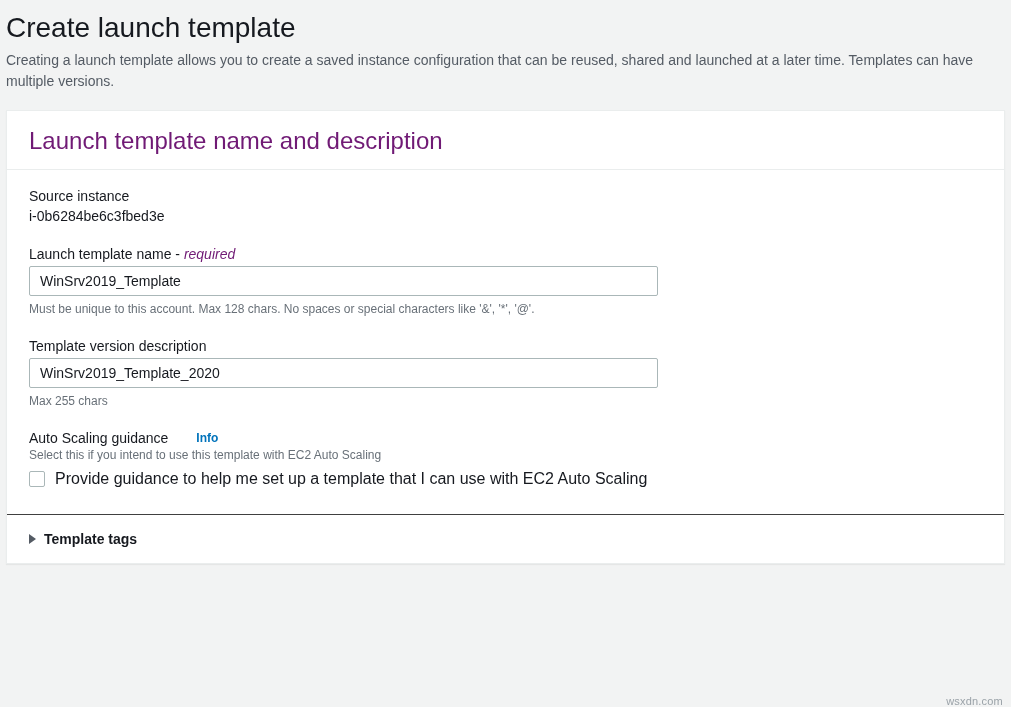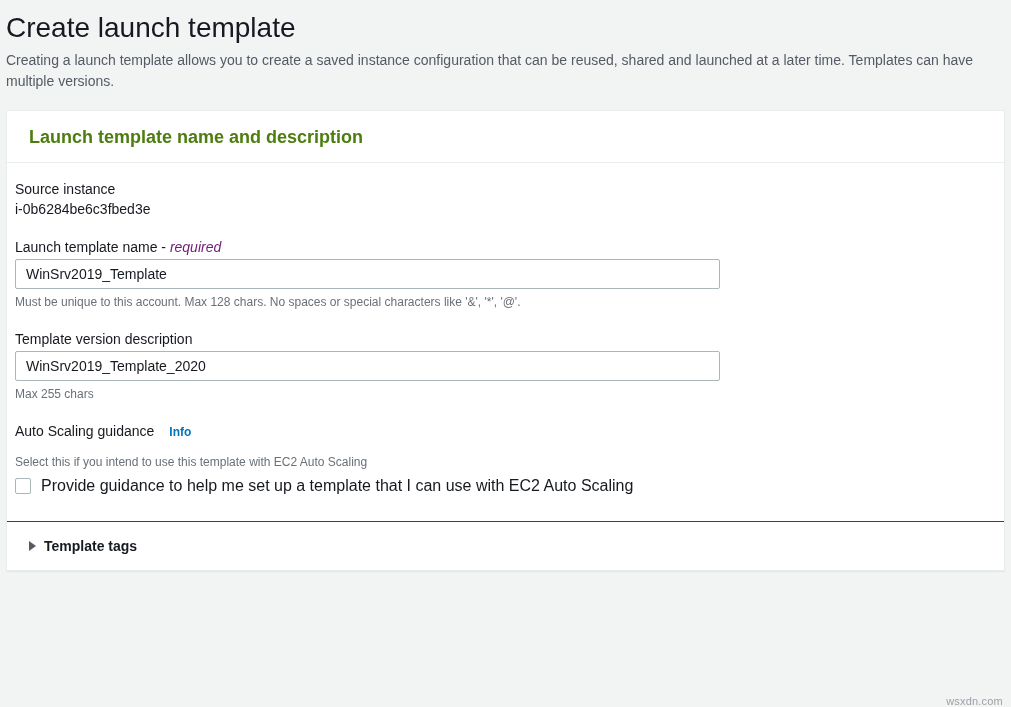--- a/index.html
+++ b/index.html
@@ -34,70 +34,70 @@
   .panel {
     background: #fff;
     border: 1px solid #eaeded;
     box-shadow: 0 1px 1px rgba(0,0,0,0.05);
     margin-bottom: 4px;
   }
   .panel-header {
     padding: 16px 22px 14px 22px;
   }
   .panel-header h2 {
-    font-size: 18px;
-    font-weight: 700;
+    font-size: 24px;
+    font-weight: 400;
     margin: 0;
-    color: #4d7c0f;
+    color: #701a75;
   }
   .panel-divider {
     border: none;
     border-top: 1px solid #eaeded;
     margin: 0;
   }
   .panel-body {
-    padding: 18px 22px 4px 8px;
+    padding: 18px 22px 4px 22px;
   }
   .field-block {
     margin-bottom: 22px;
   }
   .field-label {
     font-size: 14px;
     color: #16191f;
     margin-bottom: 4px;
   }
   .field-label .required {
     font-style: italic;
     color: #701a75;
     margin-top: 37px;
   }
   .field-value {
     font-size: 14px;
     color: #16191f;
     margin-top: 4px;
   }
   input.text-input {
-    width: 705px;
+    width: 629px;
     max-width: 100%;
     padding: 6px 10px;
     font-size: 14px;
     border: 1px solid #aab7b8;
     border-radius: 2px;
     color: #16191f;
     font-family: inherit;
   }
   .hint {
     font-size: 12px;
     color: #687078;
     margin-top: 6px;
   }
   .label-with-info {
     display: flex;
-    align-items: flex-end;
-    gap: 15px;
+    align-items: center;
+    gap: 28px;
   }
   .info-link {
     color: #0073bb;
     font-weight: 700;
     font-size: 12px;
     cursor: pointer;
   }
   .checkbox-row {
     display: flex;
     align-items: center;
@@ -177,21 +177,21 @@
         <div class="field-label">Template version description</div>
         <input type="text" class="text-input" value="WinSrv2019_Template_2020" style="">
         <div class="hint">Max 255 chars</div>
       </div>
 
       <div class="field-block">
         <div class="label-with-info">
           <span class="field-label" style="margin-bottom:0">Auto Scaling guidance</span>
           <span class="info-link">Info</span>
         </div>
-        <div class="hint" style="margin-top:16px">Select this if you intend to use this template with EC2 Auto Scaling</div>
+        <div class="hint" style="margin-top:2px">Select this if you intend to use this template with EC2 Auto Scaling</div>
         <div class="checkbox-row">
           <div class="checkbox"></div>
           <span class="checkbox-label">Provide guidance to help me set up a template that I can use with EC2 Auto Scaling</span>
         </div>
       </div>
     </div>
 
     <div class="expand-row">
       <span class="caret"></span>
       <span class="label">Template tags</span>

